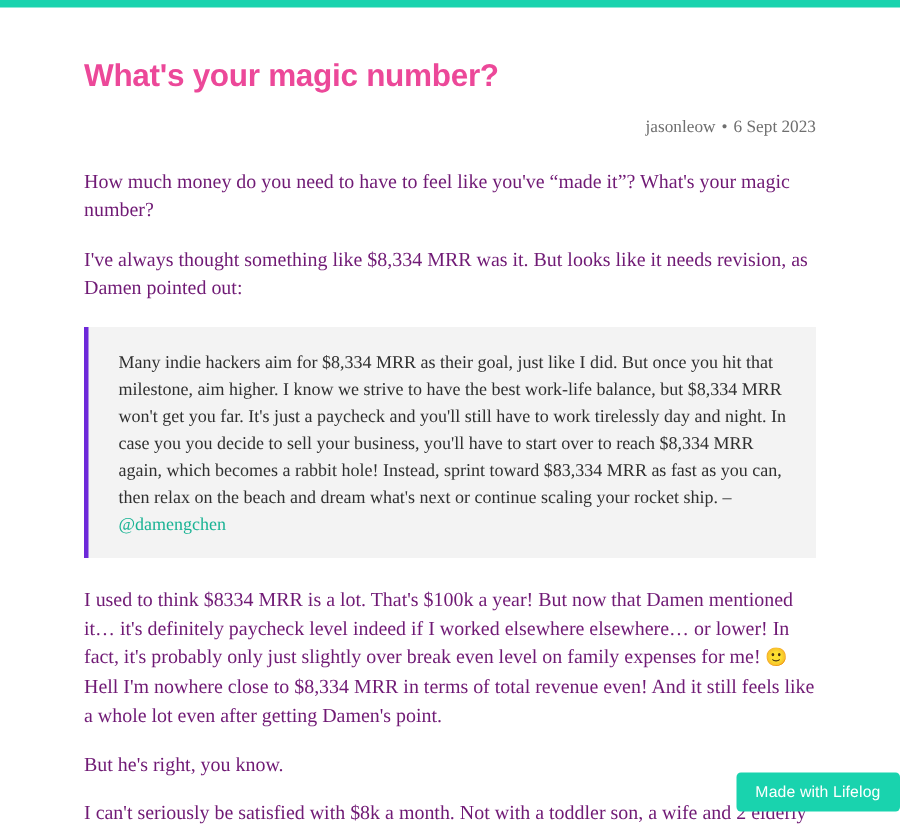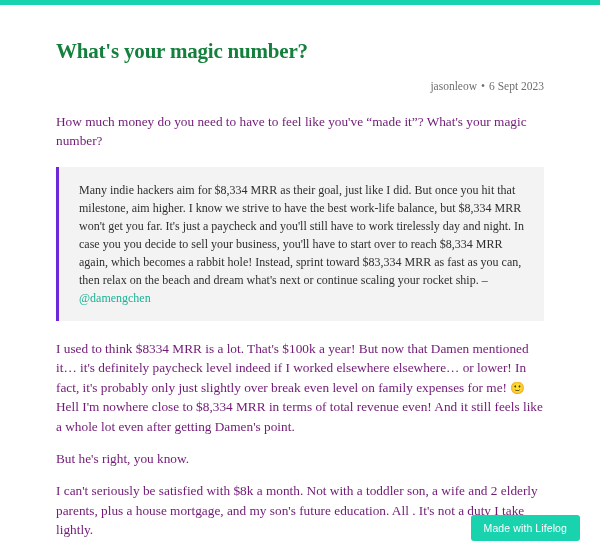--- a/index.html
+++ b/index.html
@@ -18,24 +18,24 @@
   }
   #top-bar {
     height: 5px;
     width: 100%;
     background: #19d3ae;
   }
   #article {
     padding: 34px 56px 0 56px;
   }
   #post-title {
-    font-family: Liberation Serif, serif;
+    font-family: Liberation Sans, sans-serif;
     font-size: 21px;
     font-weight: bold;
-    color: #15803d;
+    color: #ec4899;
     margin: 0 0 16px 0;
     letter-spacing: -0.2px;
   }
   #byline {
     font-family: "Liberation Serif", serif;
     font-size: 11.5px;
     color: #6f6f6f;
     margin: 0 0 20px 0;
     text-align: right;
   }
@@ -56,21 +56,21 @@
     color: #2f2f2f;
   }
   blockquote.quote p { margin: 0; }
   a.mention, a.inline-link {
     color: #19b394;
     text-decoration: none;
   }
   .emoji { font-family: "DejaVu Sans", sans-serif; font-size: 12px; }
   #lifelog-badge {
     position: absolute;
-    right: 20px;
+    right: 0;
     bottom: 10px;
     background: #19d3ae;
     color: #ffffff;
     font-family: "Liberation Sans", sans-serif;
     font-size: 10.5px;
     padding: 7px 13px;
     border-radius: 3px;
     letter-spacing: 0.1px;
     cursor: pointer;
     user-select: none;
@@ -83,20 +83,21 @@
 
 <div id="article">
 
   <h1 id="post-title">What's your magic number?</h1>
 
   <div id="byline">
     <span>jasonleow</span><span class="sep">•</span><span>6 Sept 2023</span>
   </div>
 
   <p class="para">How much money do you need to have to feel like you've “made it”? What's your magic number?</p>
+  <p class="para">I've always thought something like $8,334 MRR was it. But looks like it needs revision, as Damen pointed out:</p>
 
   <blockquote class="quote">
     <p><span>Many indie hackers aim for $8,334 MRR as their goal, just like I did. But once you hit that milestone, aim higher. I know we strive to have the best work-life balance, but $8,334 MRR won't get you far. It's just a paycheck and you'll still have to work tirelessly day and night. In case you you decide to sell your business, you'll have to start over to reach $8,334 MRR again, which becomes a rabbit hole! Instead, sprint toward $83,334 MRR as fast as you can, then relax on the beach and dream what's next or continue scaling your rocket ship. – </span><a class="mention" href="#">@damengchen</a></p>
   </blockquote>
 
   <div id="body-paragraphs">
       <p class="para">I used to think $8334 MRR is a lot. That's $100k a year! But now that Damen mentioned it… it's definitely paycheck level indeed if I worked elsewhere elsewhere… or lower! In fact, it's probably only just slightly over break even level on family expenses for me! <span class="emoji">🙂</span> Hell I'm nowhere close to $8,334 MRR in terms of total revenue even! And it still feels like a whole lot even after getting Damen's point.</p>
       <p class="para">But he's right, you know.</p>
       <p class="para">I can't seriously be satisfied with $8k a month. Not with a toddler son, a wife and 2 elderly parents, plus a house mortgage, and my son's future education. All . It's not a duty I take lightly.</p>
     </div>

